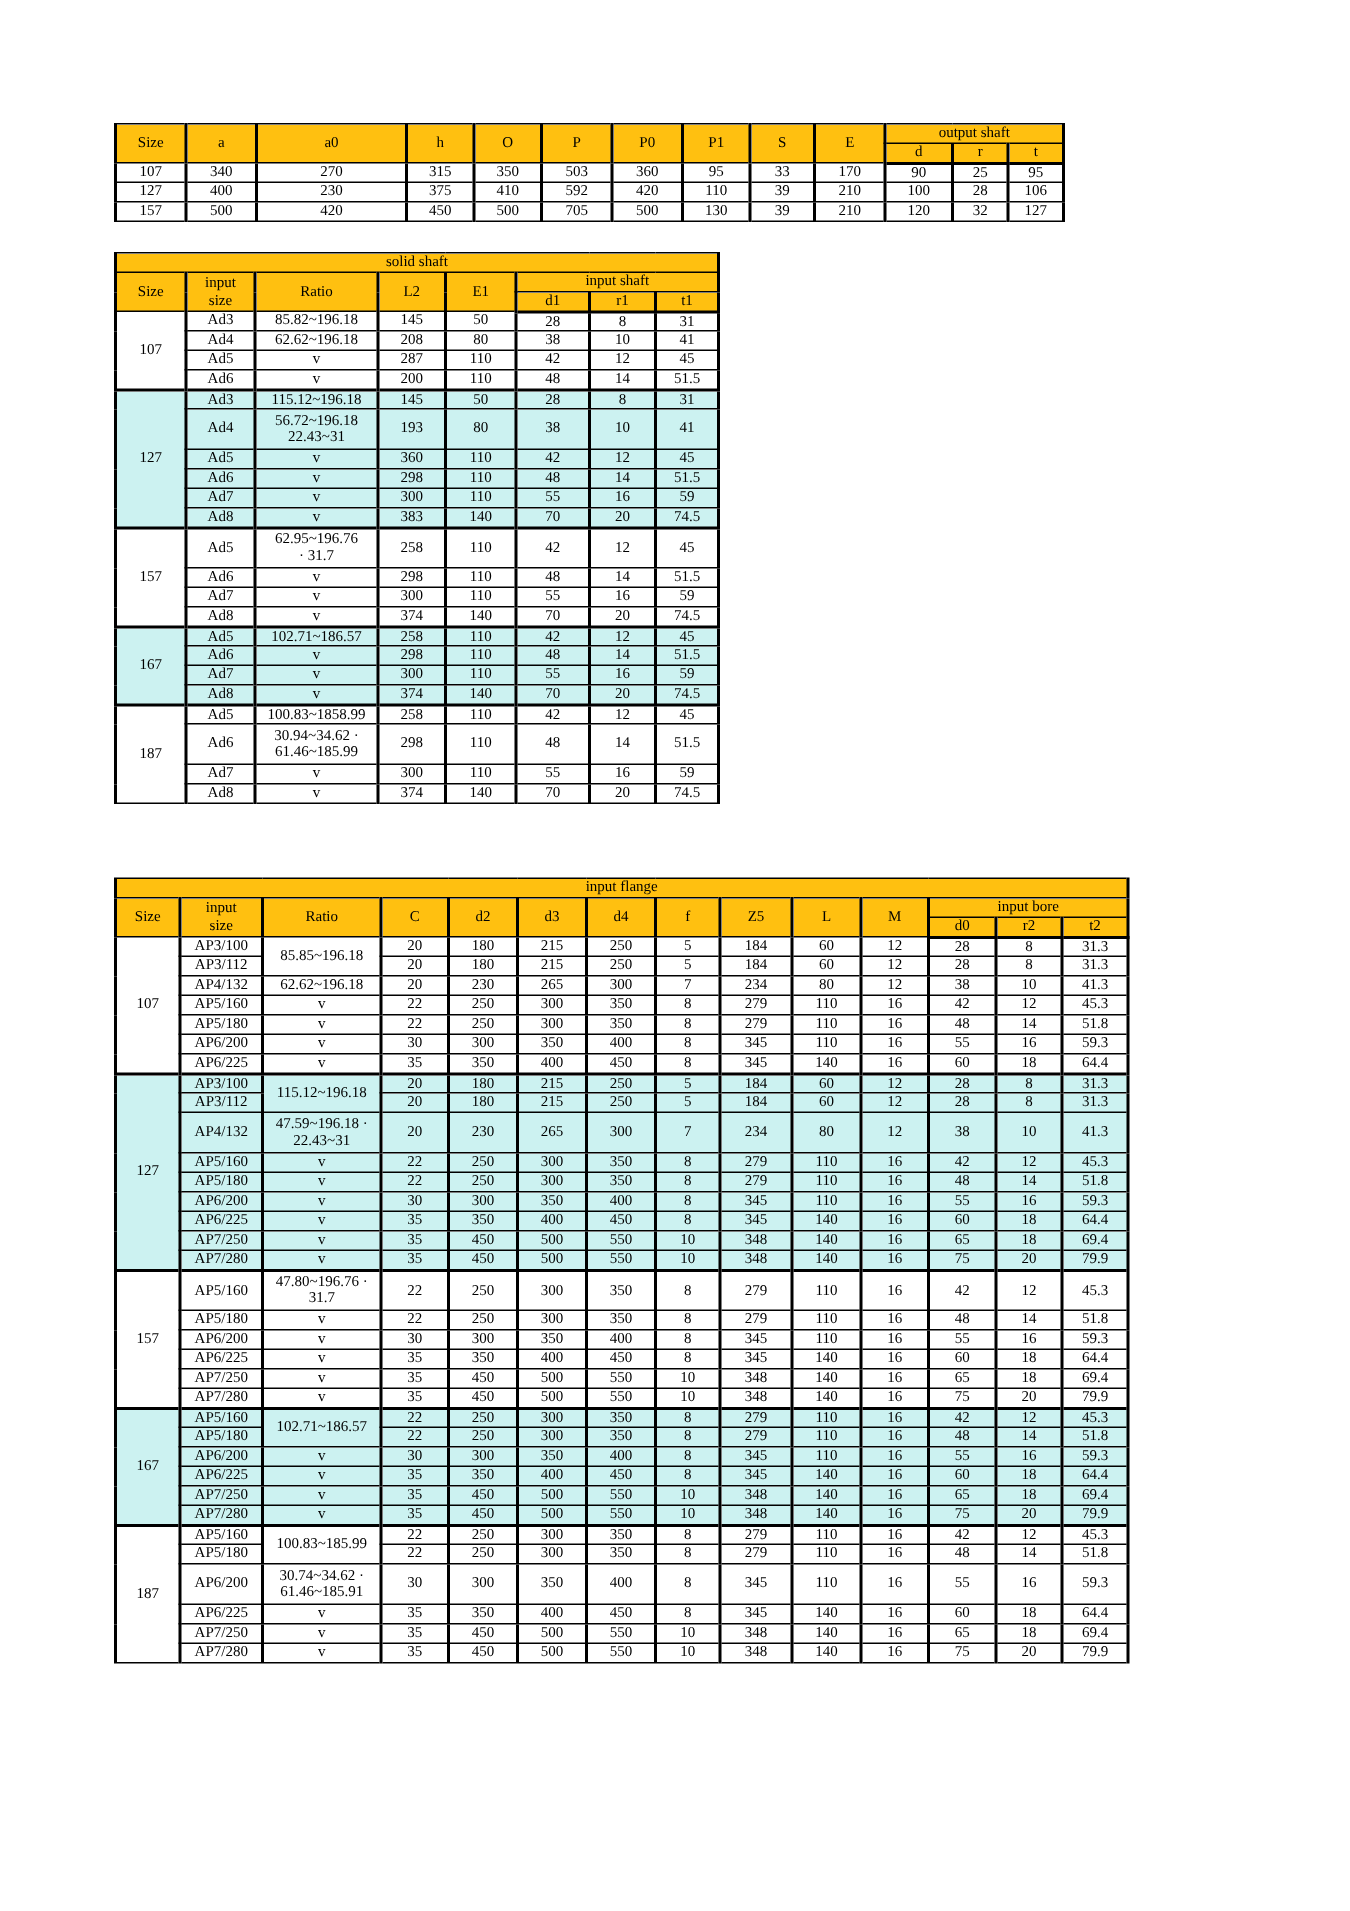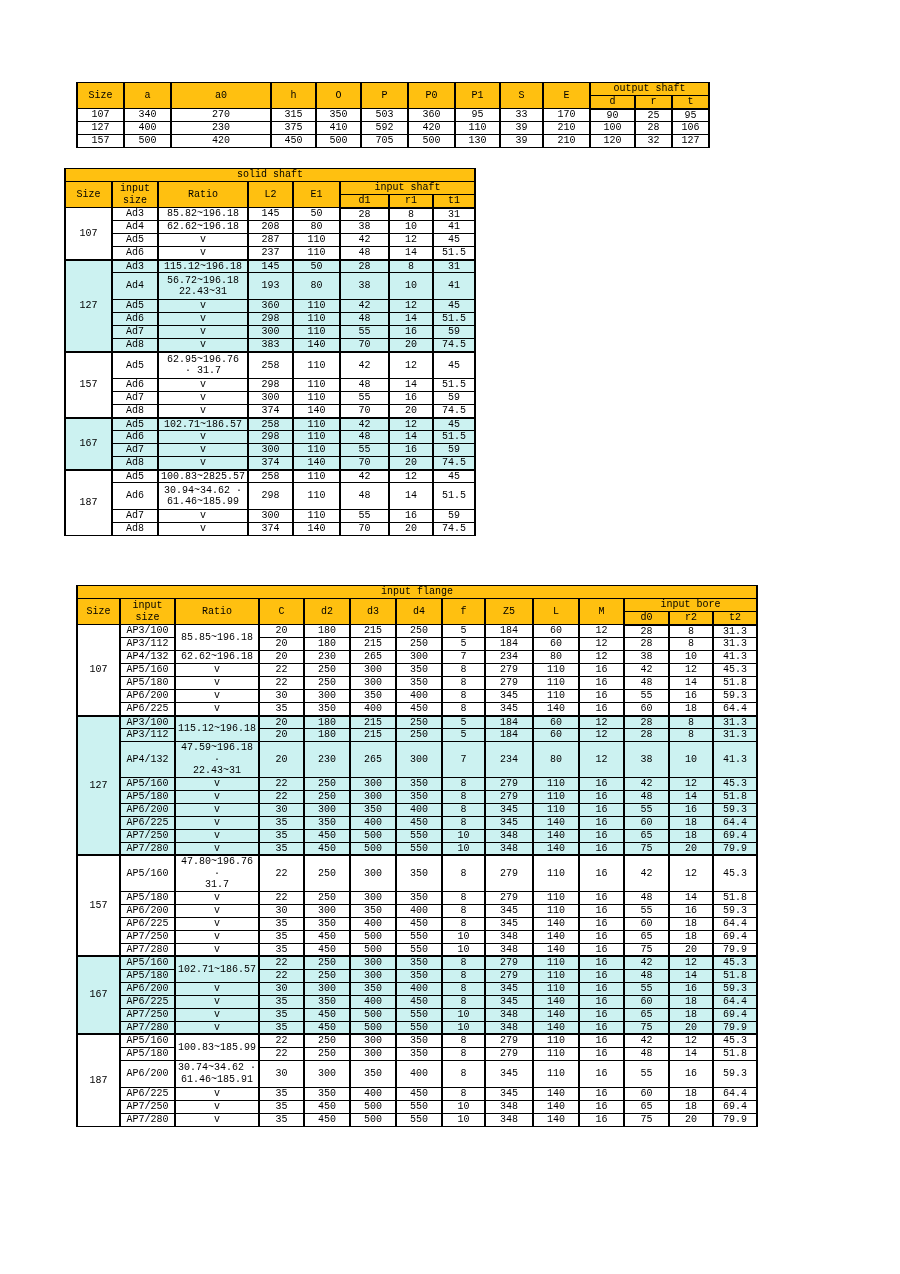--- a/index.html
+++ b/index.html
@@ -2,21 +2,21 @@
 <html style="--header-bg: #FFC010; --shaded-bg: #CCF2F1; --page-bg: #FFFFFF;"><head>
 <meta charset="utf-8">
 <style>
   * { box-sizing: border-box; }
   html, body { margin: 0; padding: 0; background: #ffffff; }
   .page {
     position: relative;
     width: 872px;
     height: 1274px;
     background: var(--page-bg, #ffffff);
-    font-family: Liberation Mono, monospace;
+    font-family: Liberation Serif, serif;
     color: #000;
   }
   table {
     position: absolute;
     border-collapse: collapse;
     table-layout: fixed;
     font-size: 10px;
   }
   th, td {
     border: 1px solid #000;
@@ -30,21 +30,21 @@
     font-weight: normal;
     white-space: pre-line;
     overflow: hidden;
   }
   thead th { background: var(--header-bg, #FFC010); }
   thead tr:last-child th { border-bottom-width: 2px; }
   tr.tall td { height: 27px; }
   tr.gsep td { border-top-width: 2px; }
   tr.shaded td { background: var(--shaded-bg, #CCF2F1); }
   #t1 { left: 76px; top: 82px; }
-  #t2 { left: 64px; top: 168px; }
+  #t2 { left: 76px; top: 168px; }
   #t3 { left: 76px; top: 585px; }
 </style>
 </head>
 <body>
 
 <div class="page">
   <table id="t1">
       <colgroup>
         <col style="width: 47px;">
         <col style="width: 47px;">
@@ -183,21 +183,21 @@
           <td>v</td>
           <td>287</td>
           <td>110</td>
           <td>42</td>
           <td>12</td>
           <td>45</td>
         </tr>
         <tr>
           <td>Ad6</td>
           <td>v</td>
-          <td>237</td>
+          <td>200</td>
           <td>110</td>
           <td>48</td>
           <td>14</td>
           <td>51.5</td>
         </tr>
         <tr class="shaded gsep">
           <td rowspan="6">127</td>
           <td>Ad3</td>
           <td>115.12~196.18</td>
           <td>145</td>
@@ -323,21 +323,21 @@
           <td>v</td>
           <td>374</td>
           <td>140</td>
           <td>70</td>
           <td>20</td>
           <td>74.5</td>
         </tr>
         <tr class="gsep">
           <td rowspan="4">187</td>
           <td>Ad5</td>
-          <td>100.83~2825.57</td>
+          <td>100.83~1858.99</td>
           <td>258</td>
           <td>110</td>
           <td>42</td>
           <td>12</td>
           <td>45</td>
         </tr>
         <tr class="tall">
           <td>Ad6</td>
           <td>30.94~34.62 ·
 61.46~185.99</td>

